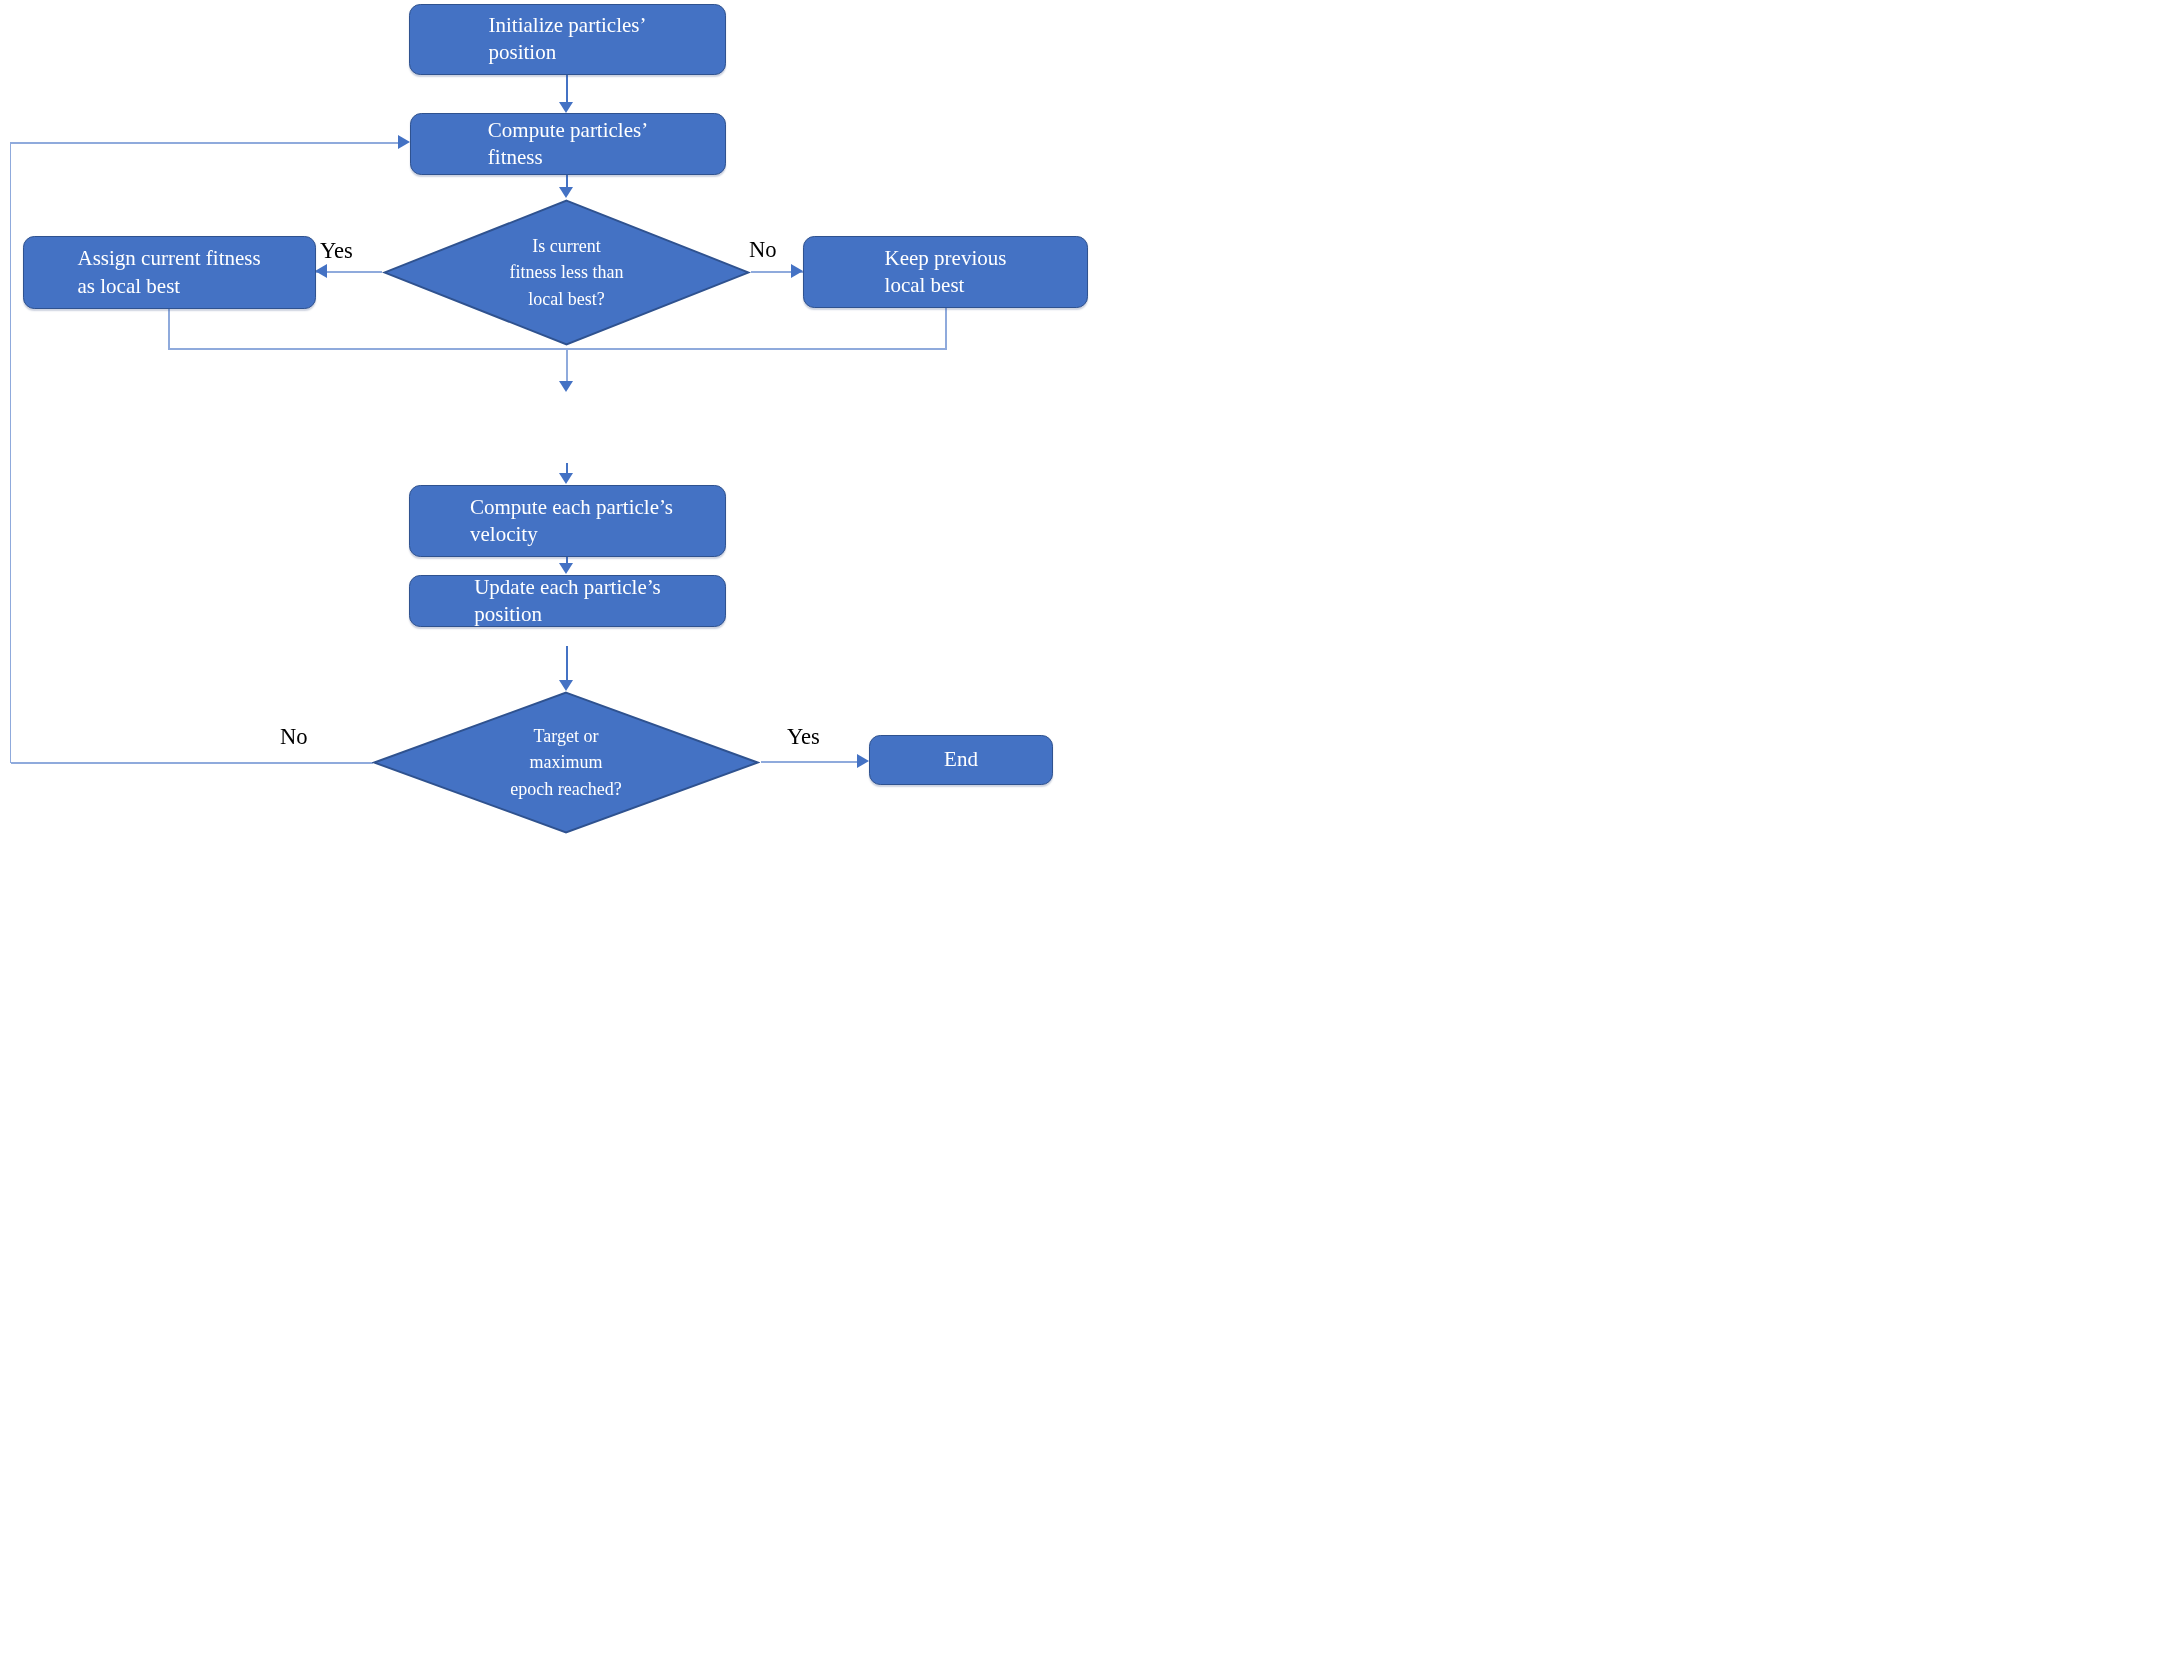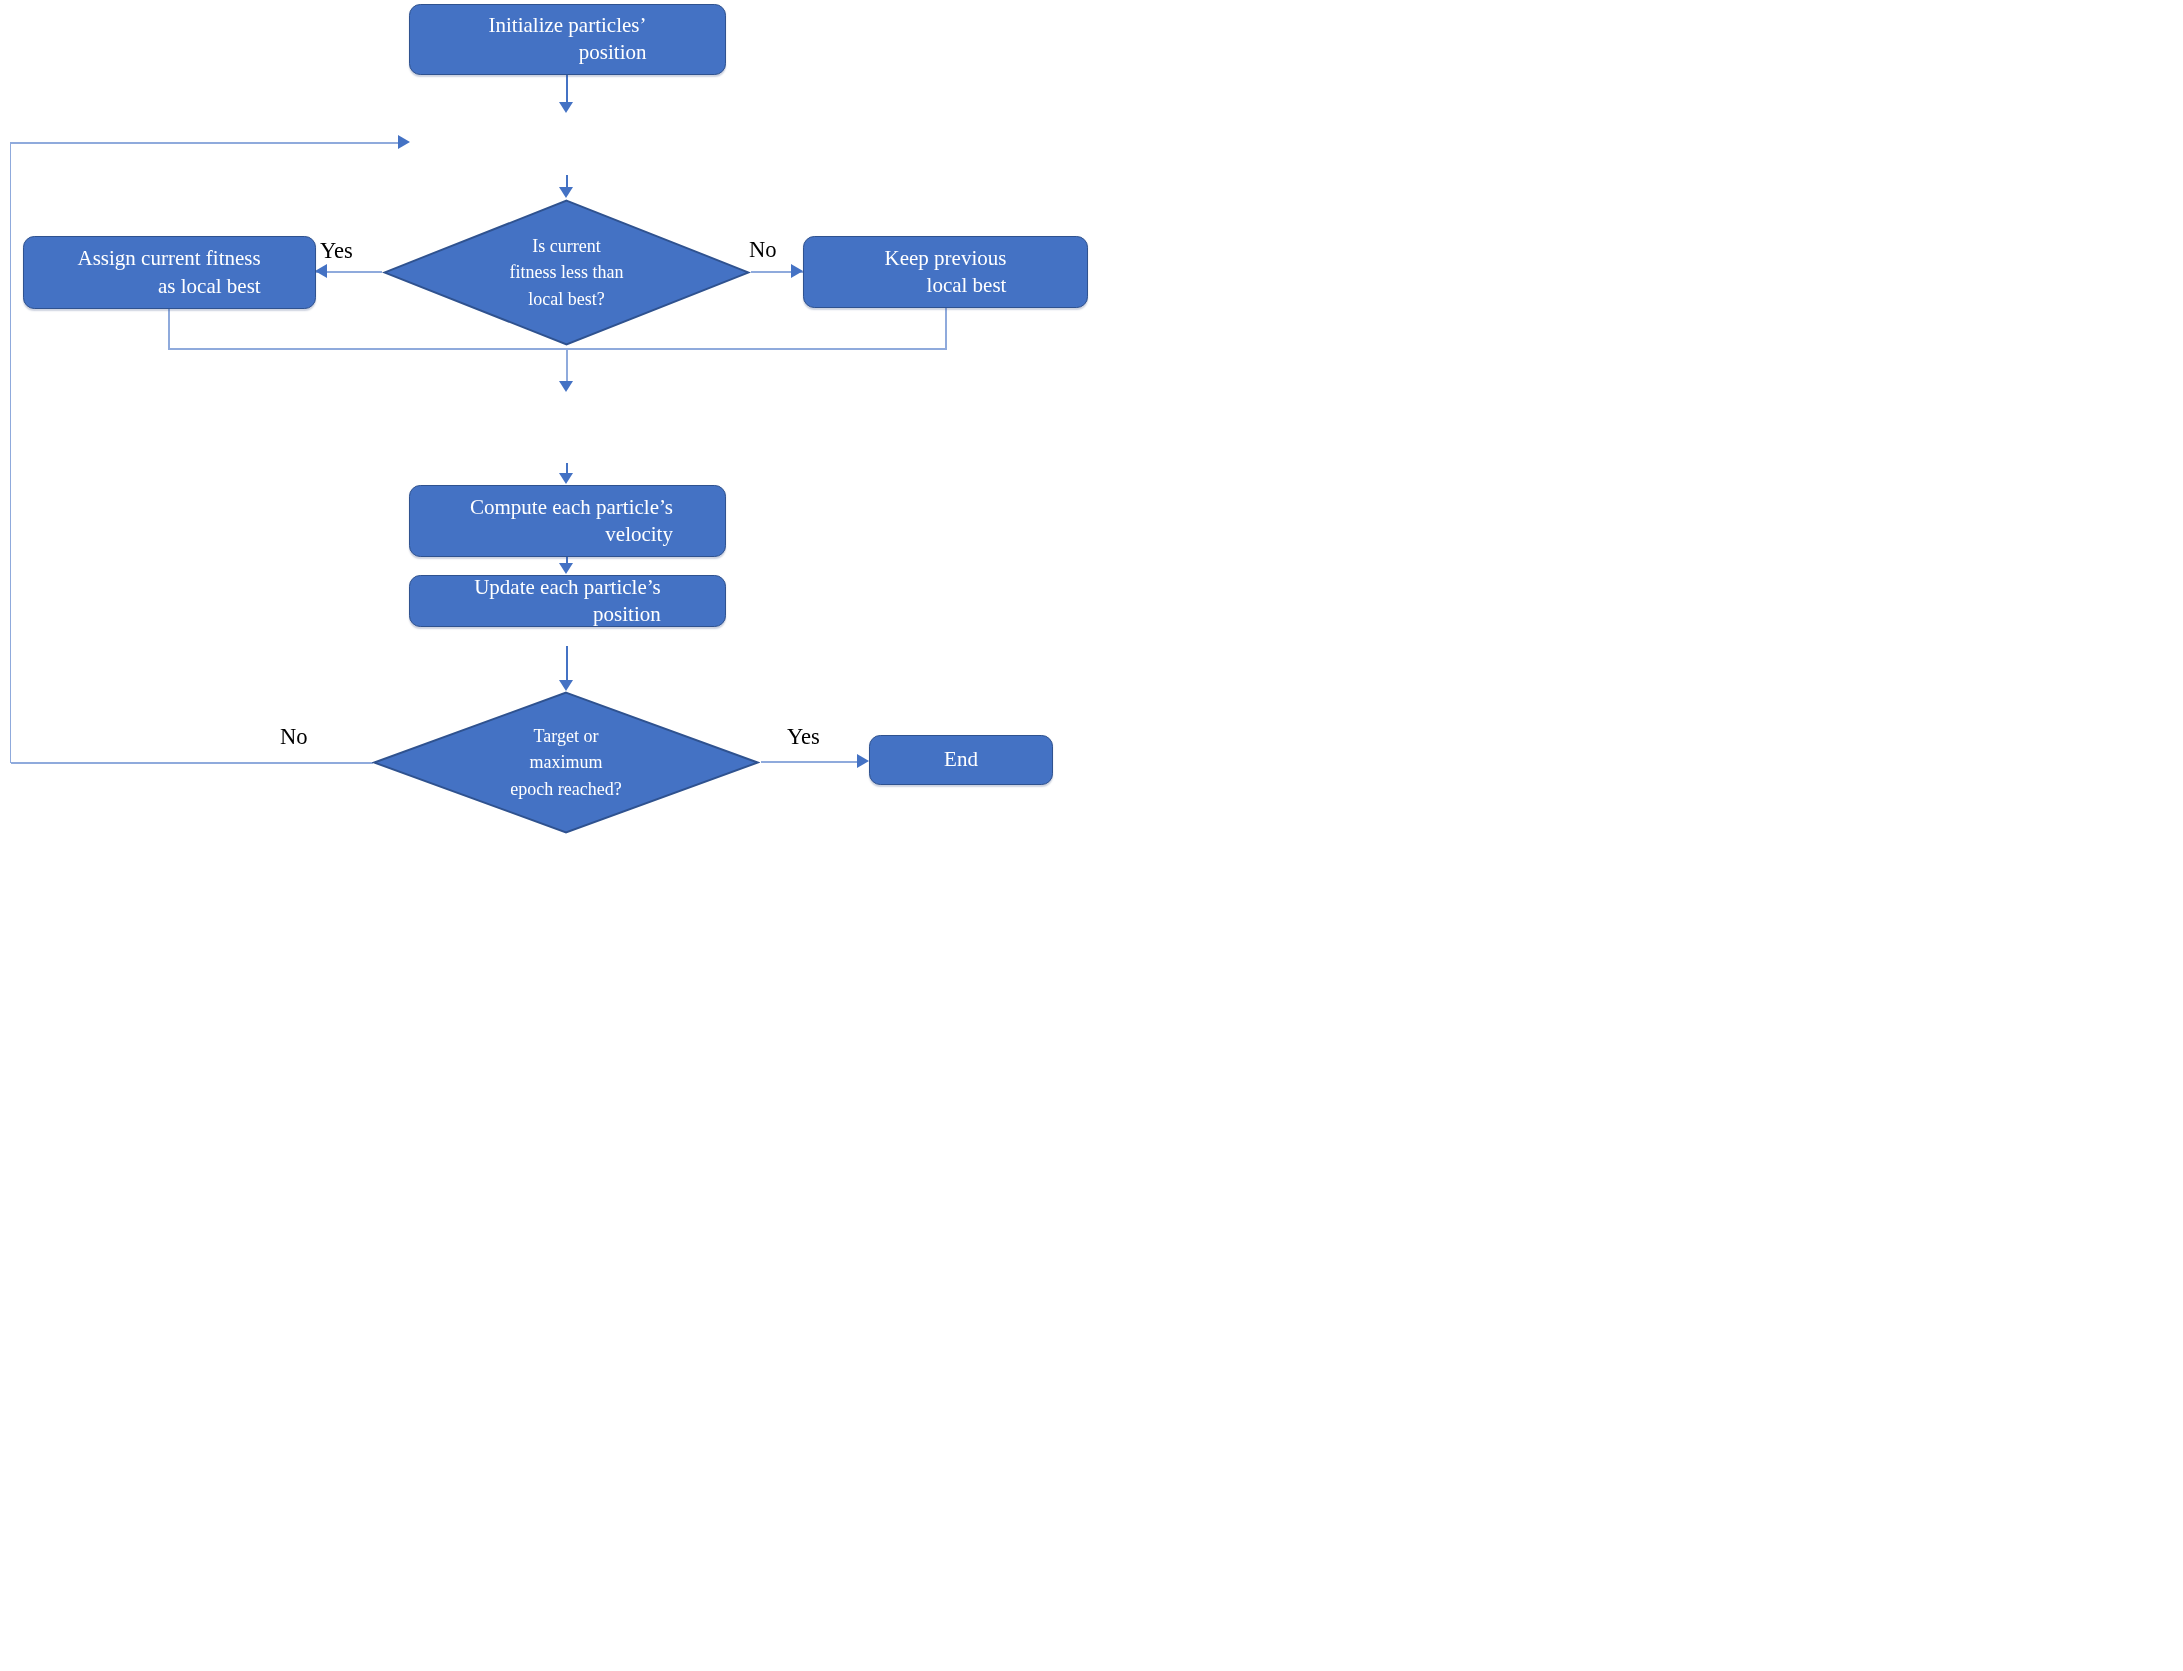--- a/index.html
+++ b/index.html
@@ -19,21 +19,21 @@
     box-sizing: border-box;
     display: flex;
     align-items: center;
     justify-content: center;
     box-shadow: 0 1.5px 1.5px rgba(60,80,130,0.25);
   }
   .node .lbl {
     color: #ffffff;
     font-size: 21px;
     line-height: 1.3;
-    text-align: right;
+    text-align: left;
     white-space: pre-line;
   }
   .diamond { position: absolute; }
   .diamond svg { display: block; }
   .diamond .lbl {
     position: absolute;
     left: 0; top: 0; right: 0; bottom: 0;
     display: flex;
     align-items: center;
     justify-content: center;
@@ -95,20 +95,24 @@
   <div class="head down" style="left:559px; top:680px;"></div>
 
   <div class="seg light" style="left:761px; top:761px; width:98px; height:1.5px;"></div>
   <div class="head right" style="left:857px; top:754px;"></div>
 
   <div class="node" style="left:409px; top:3.8px; width:317px; height:71px;">
     <span class="lbl">Initialize particles’
 position</span>
   </div>
 
+  <div class="node" style="left:410px; top:113px; width:316px; height:62px;">
+    <span class="lbl">Compute particles’
+fitness</span>
+  </div>
 
   <div class="node" style="left:22.6px; top:236px; width:293px; height:73px;">
     <span class="lbl">Assign current fitness
 as local best</span>
   </div>
 
   <div class="node" style="left:803px; top:236px; width:285px; height:72px;">
     <span class="lbl">Keep previous
 local best</span>
   </div>

